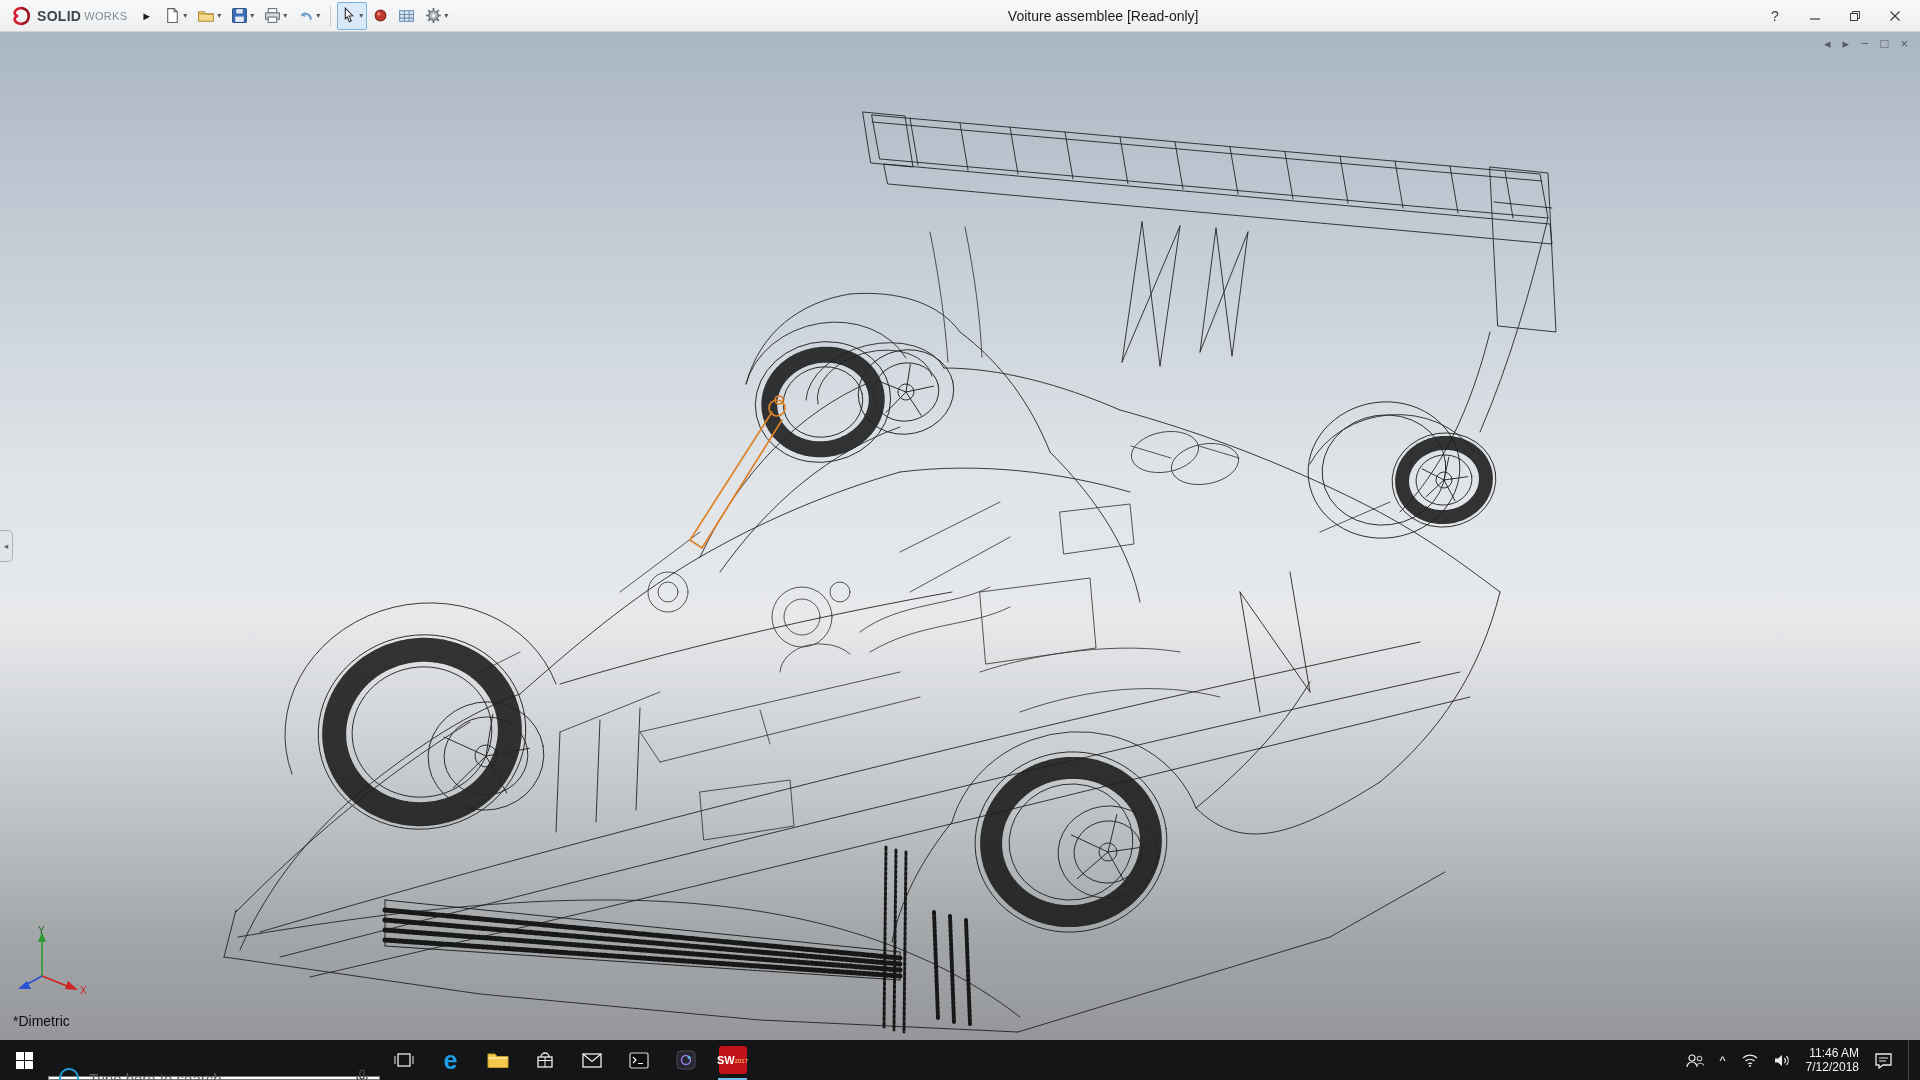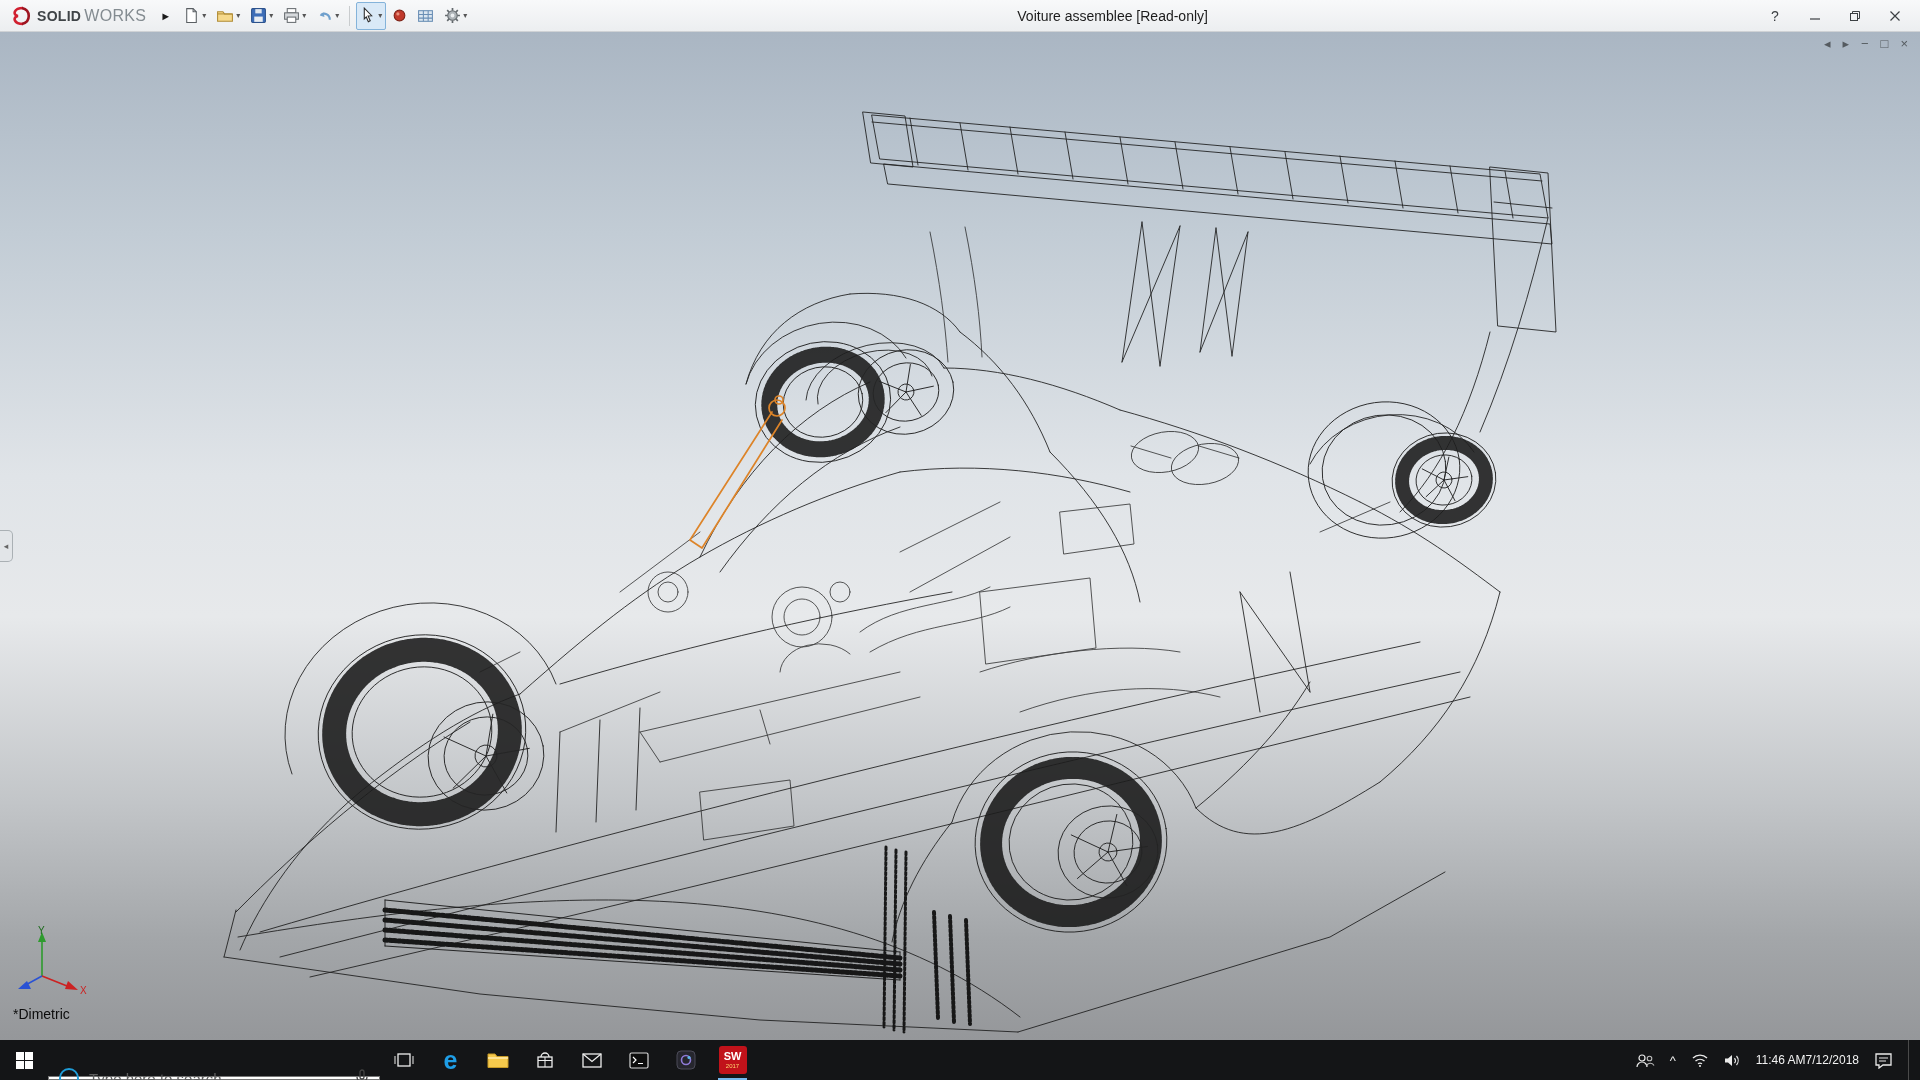--- a/index.html
+++ b/index.html
@@ -4,60 +4,60 @@
 <style>
   html,body{margin:0;padding:0;background:#000;}
   body{width:1920px;height:1080px;overflow:hidden;font-family:"Liberation Sans",sans-serif;}
   .screen{position:relative;width:1920px;height:1080px;background:#fde047;}
 
   
   .titlebar{position:absolute;top:0;left:0;right:0;height:32px;background:linear-gradient(#f8f9fa,#eceef0);
     border-bottom:1px solid #cfd2d5;display:flex;align-items:center;padding:0 4px;box-sizing:border-box;z-index:5;}
   .brand{display:flex;align-items:center;gap:3px;padding:0 6px;}
   .brand-solid{font-weight:bold;color:#3f4447;font-size:14px;letter-spacing:.3px;}
-  .brand-works{font-weight:normal;color:#848c91;font-size:16px;letter-spacing:.3px;}
+  .brand-works{font-weight:normal;color:#848c91;font-size:11px;letter-spacing:.3px;}
   .expand-btn{font-size:11px;color:#1a1a1a;padding:0 8px;cursor:default;}
   .tb-icons{display:flex;align-items:center;gap:2px;}
   .tb-item{display:flex;align-items:center;height:26px;padding:0 3px;border:1px solid transparent;border-radius:2px;}
   .tb-item.active{background:#d9e9f7;border:1px solid #84b3da;}
   .tb-caret{font-size:8px;color:#555;margin-left:2px;}
   .tb-sep{width:1px;height:20px;background:#c9ccce;margin:0 4px;}
   .tb-title{flex:1;text-align:center;font-size:14px;color:#1c1c1c;white-space:nowrap;overflow:hidden;}
   .win-controls{display:flex;align-items:center;gap:22px;padding:0 12px;}
   .wc{display:flex;align-items:center;justify-content:center;width:18px;height:18px;color:#3c4043;font-size:14px;}
 
   
   .viewport{position:absolute;top:32px;left:0;width:1920px;height:1008px;
     background:linear-gradient(180deg,#aab6c3 0%,#c2ccd5 20%,#e0e4e8 44%,#e7e9eb 58%,#c3c6c9 76%,#a3a6a9 90%,#95979a 100%);
     overflow:hidden;}
   svg.car{position:absolute;left:0;top:0;}
   .doc-controls{position:absolute;top:4px;right:12px;display:flex;gap:12px;align-items:center;color:#555b60;font-size:13px;}
   .doc-controls span{display:inline-block;line-height:16px;}
   .flyout-tab{position:absolute;left:0;top:498px;width:12px;height:30px;background:#e2e5e8;border:1px solid #aab0b4;border-left:none;
     border-radius:0 5px 5px 0;display:flex;align-items:center;justify-content:center;font-size:9px;color:#666;}
   .triad{position:absolute;left:10px;bottom:44px;}
-  .view-label{position:absolute;left:13px;bottom:18px;font-size:14px;color:#0c0c0c;}
+  .view-label{position:absolute;left:13px;bottom:11px;font-size:14px;color:#0c0c0c;}
 
   
   .taskbar{position:absolute;bottom:0;left:0;width:1920px;height:40px;background:#141517;display:flex;align-items:stretch;z-index:6;}
   .start-btn{width:48px;display:flex;align-items:center;justify-content:center;}
   .search{width:332px;background:#fff;border:1px solid #767676;box-sizing:border-box;display:flex;align-items:center;margin-top:36px;}
   .cortana{width:20px;height:20px;border:2px solid #1e9cd7;border-radius:50%;margin-left:10px;box-sizing:border-box;flex:none;}
   .search input{border:none;outline:none;flex:1;font-size:15px;color:#333;padding:0 6px 0 10px;background:transparent;font-family:"Liberation Sans",sans-serif;min-width:0;}
   .search input::placeholder{color:#5f5f5f;opacity:1;}
   .mic{margin-right:10px;flex:none;}
   .app-icn{width:47px;display:flex;align-items:center;justify-content:center;position:relative;}
   .app-icn.active::after{content:"";position:absolute;left:9px;right:9px;bottom:0;height:2px;background:#76b9ed;}
   .edge-e{font-size:25px;font-weight:bold;color:#1e9de6;line-height:1;}
-  .sw-badge{width:28px;height:28px;background:#c1121a;border-radius:3px;display:flex;flex-direction:column;align-items:center;justify-content:center;line-height:1;}
+  .sw-badge{width:28px;height:28px;background:#c1121a;border-radius:3px;display:flex;flex-direction:row;align-items:center;justify-content:center;line-height:1;}
   .sw-badge .sw-t{color:#fff;font-size:11px;font-weight:bold;}
   .sw-badge .sw-y{color:#ffd76e;font-size:6px;margin-top:1px;}
   .tray{margin-left:auto;display:flex;align-items:center;gap:15px;padding:0 6px;color:#eaeaea;}
   .tray-caret{font-size:13px;color:#eaeaea;}
-  .clock{display:flex;flex-direction:row;align-items:flex-end;font-size:12px;line-height:14px;color:#f2f2f2;}
+  .clock{display:flex;flex-direction:column;align-items:flex-end;font-size:12px;line-height:14px;color:#f2f2f2;}
   .show-desktop{width:5px;border-left:1px solid #4a4a4a;height:100%;}
 </style>
 </head>
 <body>
 
 <div class="screen">
 
   <header class="titlebar">
     <div class="brand">
       <svg width="24" height="20" viewBox="0 0 24 20">

